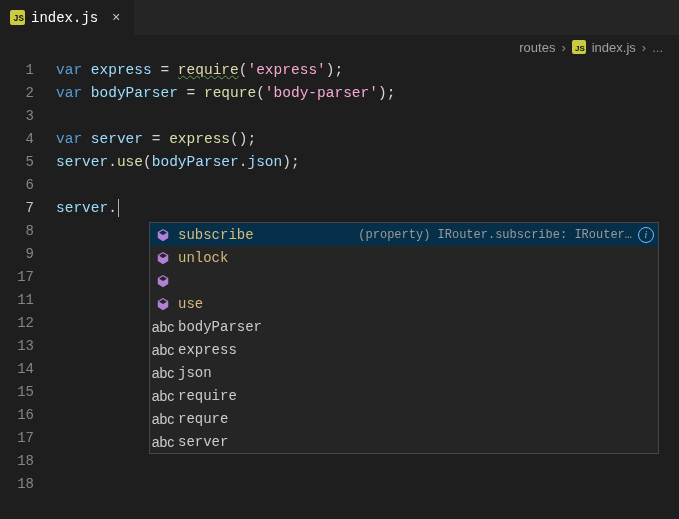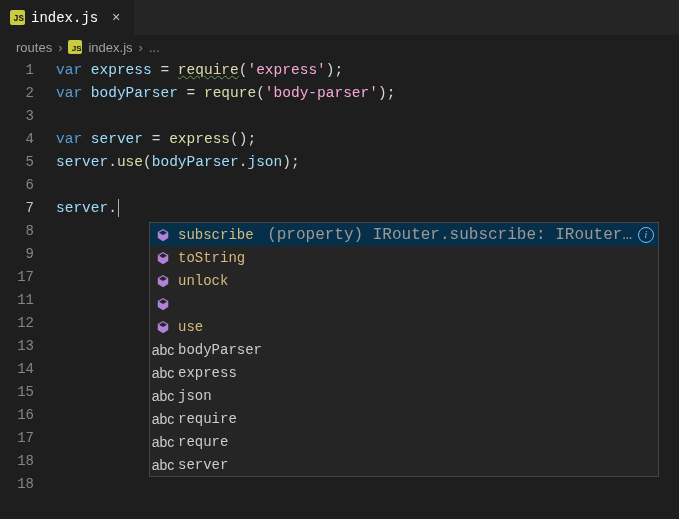--- a/index.html
+++ b/index.html
@@ -48,20 +48,21 @@
 }
 .breadcrumbs {
   display: flex;
   align-items: center;
   padding: 4px 16px;
   font-size: 13px;
   color: #a0a0a0;
   gap: 6px;
   font-family: 'Segoe UI', sans-serif;
   height: 24px;
+  justify-content: flex-end;
 }
 .breadcrumbs .js-icon-sm {
   background: #cbcb41;
   color: #151515;
   font-size: 8px;
   font-weight: bold;
   width: 14px;
   height: 14px;
   display: flex;
   align-items: flex-end;
@@ -139,21 +140,21 @@
 .sicon-abc { color: #cccccc; font-size: 14px; font-family: 'Segoe UI', sans-serif; }
 .slabel { color: #d7ba7d; flex: 0 0 auto; }
 .slabel-abc { color: #cccccc; }
 .sdetail {
   color: #999999;
   margin-left: 4px;
   flex: 1;
   white-space: nowrap;
   overflow: hidden;
   text-overflow: ellipsis;
-  font-size: 16px;
+  font-size: 12px;
 }
 .sinfo {
   width: 16px;
   height: 16px;
   border: 1px solid #75beff;
   border-radius: 50%;
   color: #75beff;
   display: flex;
   align-items: center;
   justify-content: center;
@@ -227,28 +228,20 @@
       <span class="sdetail">(property) IRouter.subscribe: IRouter…</span>
       <span class="sinfo">i</span>
     </div>
     <div id="suggest-rest">
         <div class="suggest-row">
           <span class="sicon sicon-method">
             <svg width="14" height="14" viewBox="0 0 16 16">
               <path fill="#b180d7" d="M8 1l6 3.5v7L8 15l-6-3.5v-7L8 1zm0 1.7L3.5 5.3 8 7.9l4.5-2.6L8 2.7z"></path>
             </svg>
           </span>
-          <span class="slabel">toString</span>
-        </div>
-        <div class="suggest-row">
-          <span class="sicon sicon-method">
-            <svg width="14" height="14" viewBox="0 0 16 16">
-              <path fill="#b180d7" d="M8 1l6 3.5v7L8 15l-6-3.5v-7L8 1zm0 1.7L3.5 5.3 8 7.9l4.5-2.6L8 2.7z"></path>
-            </svg>
-          </span>
           <span class="slabel">unlock</span>
         </div>
         <div class="suggest-row">
           <span class="sicon sicon-method">
             <svg width="14" height="14" viewBox="0 0 16 16">
               <path fill="#b180d7" d="M8 1l6 3.5v7L8 15l-6-3.5v-7L8 1zm0 1.7L3.5 5.3 8 7.9l4.5-2.6L8 2.7z"></path>
             </svg>
           </span>
         </div>
         <div class="suggest-row">

